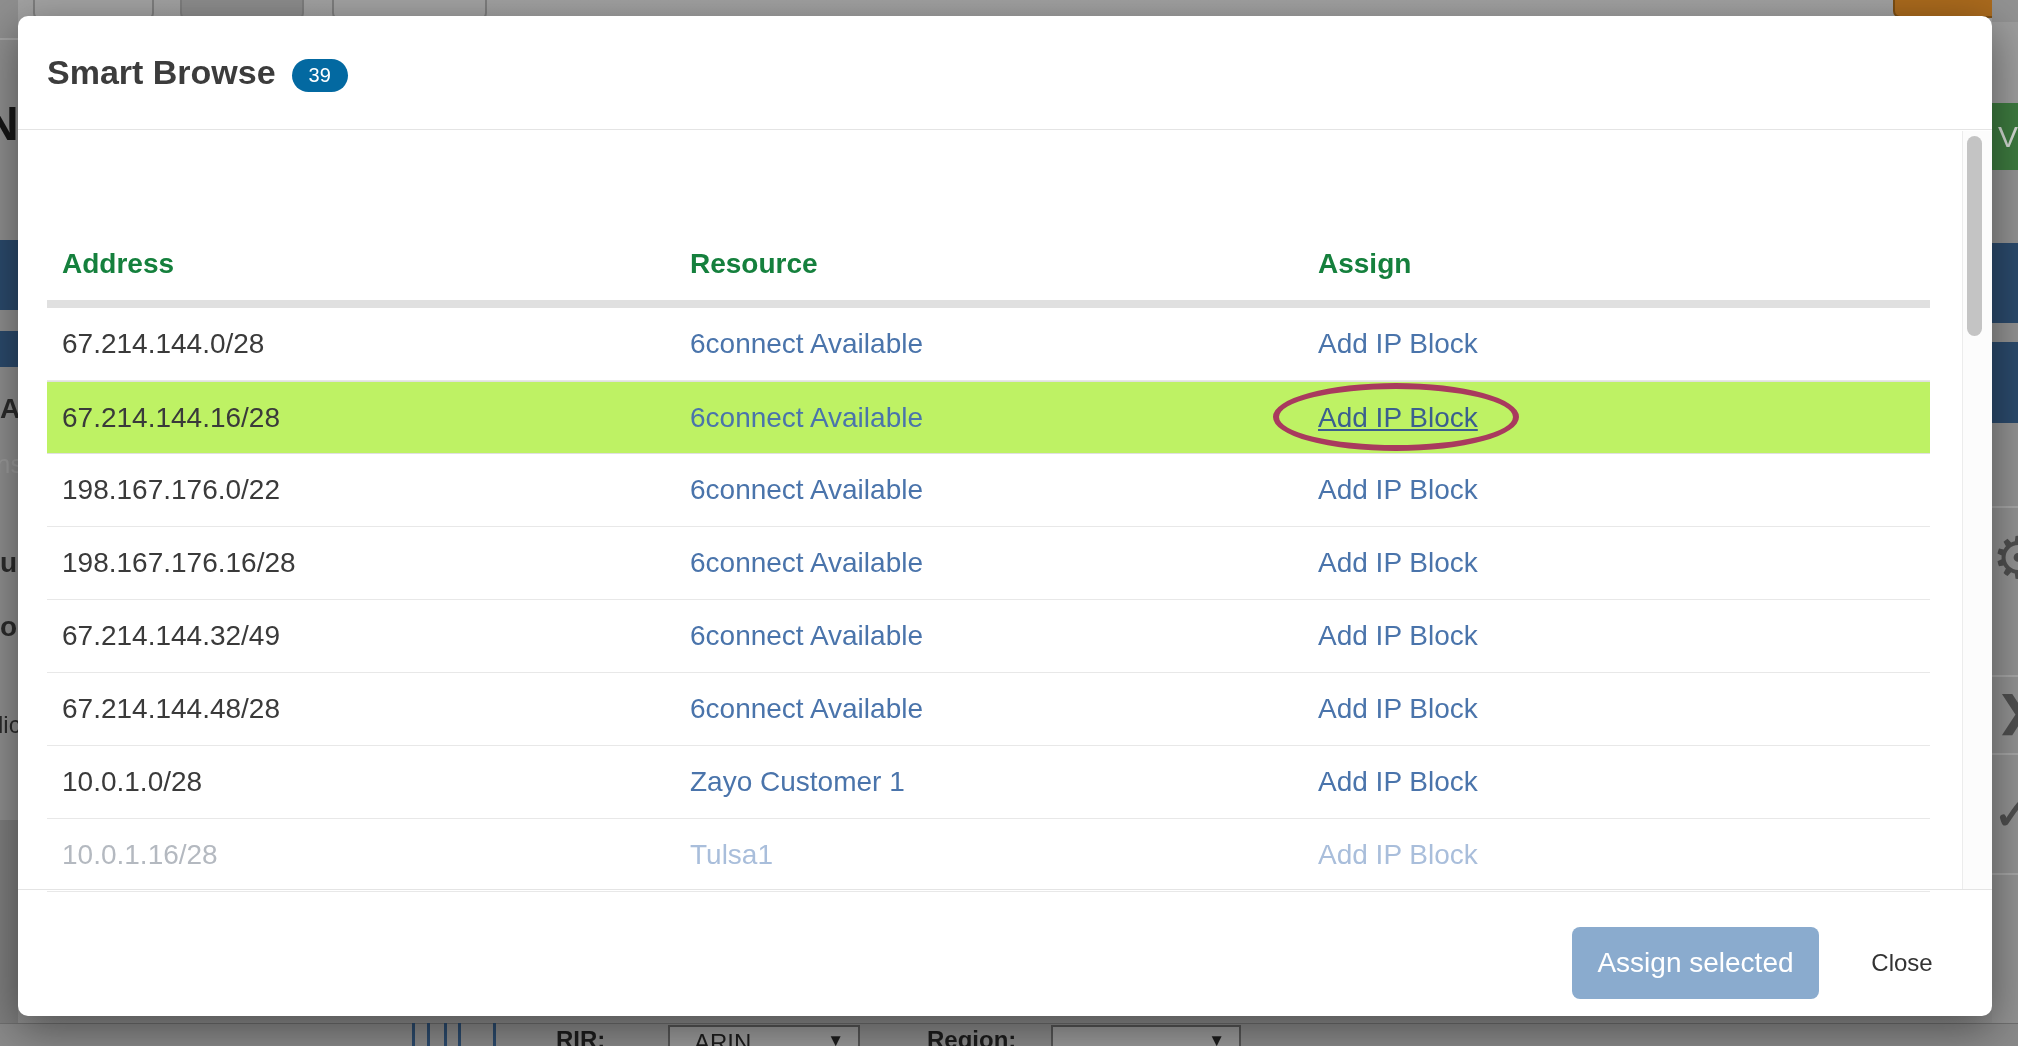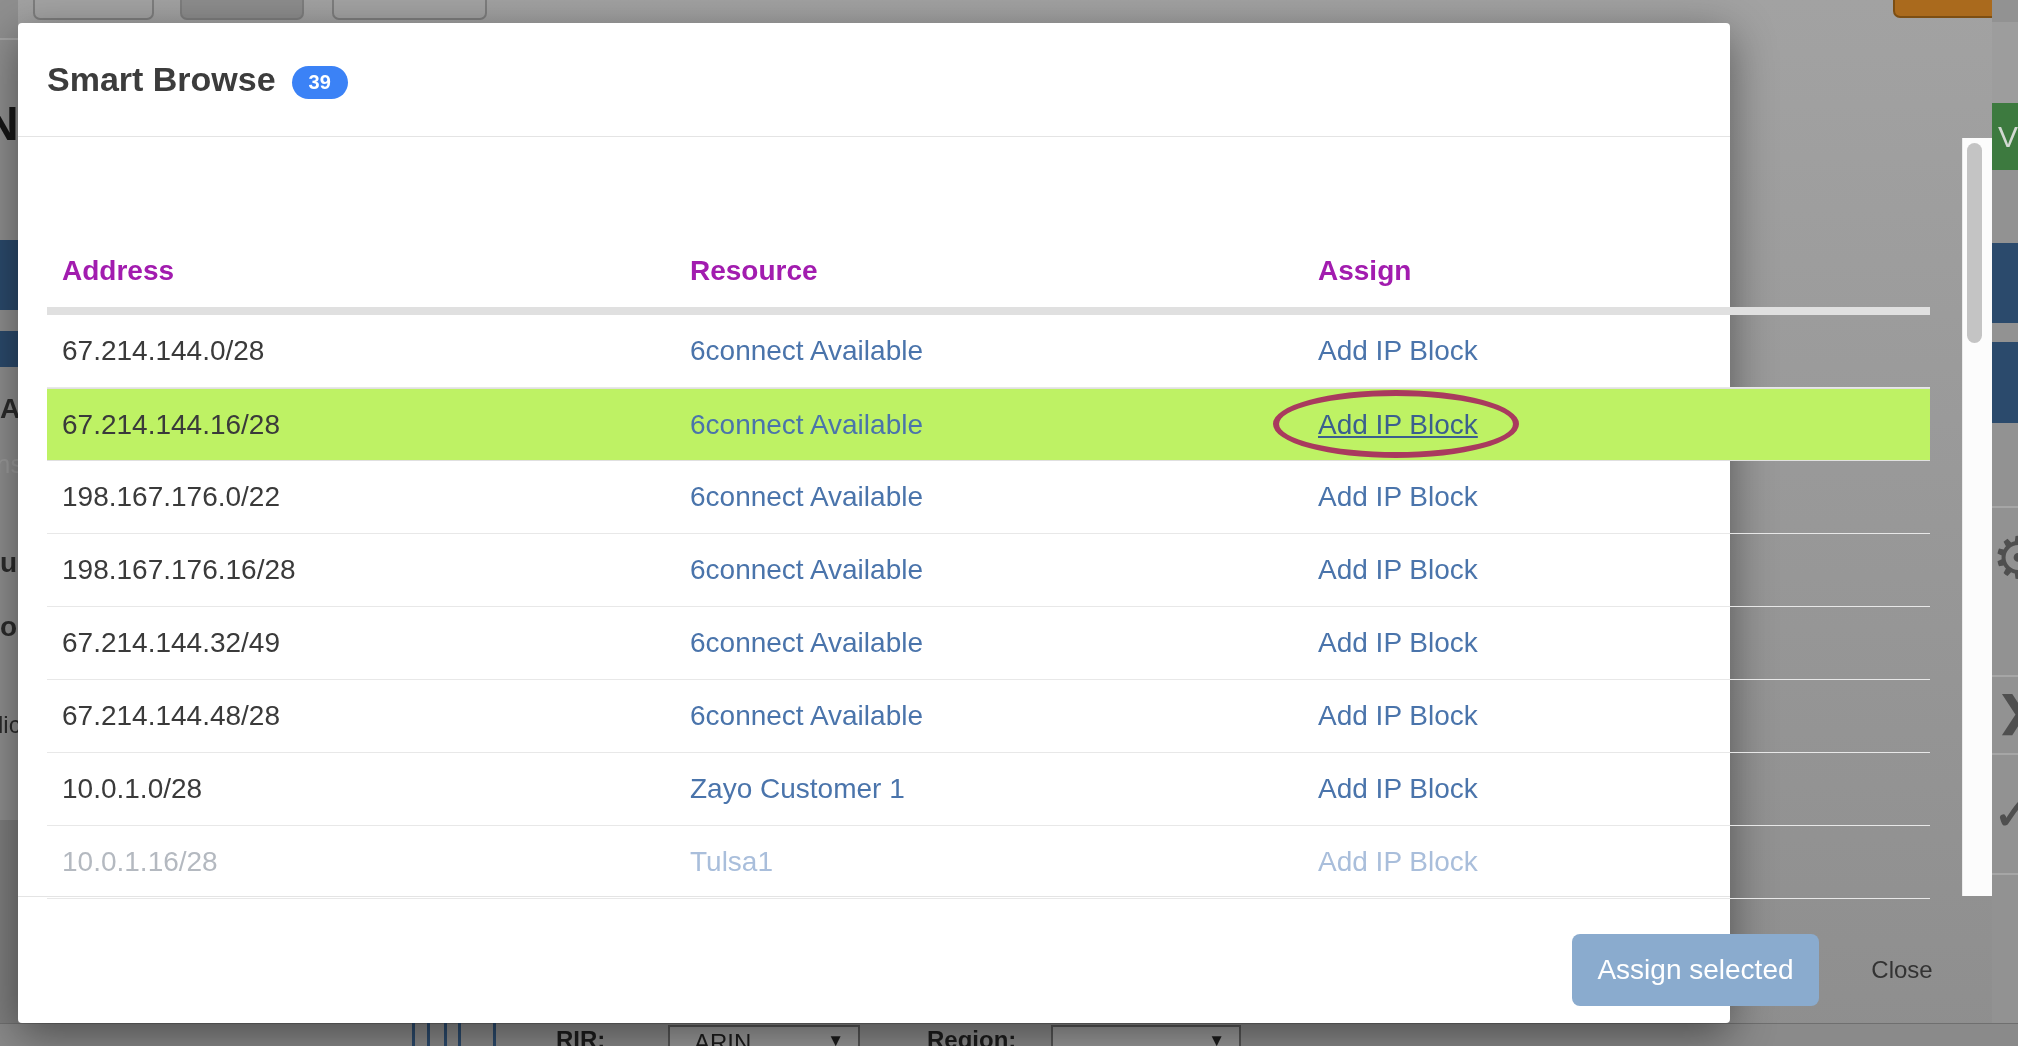--- a/index.html
+++ b/index.html
@@ -21,30 +21,30 @@
              font-size:30px;line-height:67px;padding-left:6px;box-sizing:border-box;}
   .side-icon{position:absolute;color:#4f4f4f;}
   .bottom-bar{left:0;top:1023px;width:2018px;height:23px;background:#8a8a8a;border-top:1px solid #6f6f6f;}
   .vline{position:absolute;top:1023px;width:3px;height:23px;background:#2b4a6c;}
   .bb-label{position:absolute;top:1026px;font-size:24px;font-weight:bold;color:#1c1c1c;}
   .bb-select{position:absolute;top:1025px;height:34px;background:#9a9a9a;border:2px solid #565656;
              box-sizing:border-box;font-size:24px;color:#1c1c1c;}
   .bb-select .val{position:absolute;left:24px;top:2px;}
   .bb-select .arr{position:absolute;right:14px;top:4px;font-size:17px;color:#1c1c1c;}
   
-  .modal{position:absolute;left:18px;top:23px;width:1712px;height:1000px;background:#ffffff;
-         border-radius:4px;box-shadow:0 12px 45px rgba(0,0,0,0.45);z-index:10;}
+  .modal{position:absolute;left:18px;top:16px;width:1974px;height:1000px;background:#ffffff;
+         border-radius:10px;box-shadow:0 12px 45px rgba(0,0,0,0.45);z-index:10;}
   .m-header{position:absolute;left:0;top:0;width:100%;height:114px;border-bottom:1px solid #e4e4e4;
             display:flex;align-items:center;box-sizing:border-box;padding-left:29px;}
   .m-title{font-size:34px;font-weight:bold;color:#3c3c3c;}
-  .m-badge{margin-left:16px;margin-top:5px;min-width:56px;height:33px;border-radius:17px;background:#3b82f6;
-           color:#fff;font-size:20px;font-weight:bold;display:flex;align-items:center;justify-content:center;
+  .m-badge{margin-left:16px;margin-top:5px;min-width:56px;height:33px;border-radius:17px;background:#0369a1;
+           color:#fff;font-size:20px;font-weight:normal;display:flex;align-items:center;justify-content:center;
            box-sizing:border-box;padding:12px 10px;}
   .m-hint{position:absolute;left:29px;top:157px;font-size:26px;color:#333;}
-  .th{position:absolute;top:232px;font-size:28px;font-weight:bold;color:#a21caf;}
+  .th{position:absolute;top:232px;font-size:28px;font-weight:bold;color:#15803d;}
   .th1{left:44px;} .th2{left:672px;} .th3{left:1300px;}
   .thickbar{position:absolute;left:29px;top:284px;width:1883px;height:8px;background:#e0e0e0;}
   .tbody{position:absolute;left:29px;top:292px;width:1883px;}
   .row{position:relative;height:73px;border-bottom:1px solid #e8e8e8;box-sizing:border-box;}
   .row.hl{background:#bef264;border-top:1px solid #e0e0e0;border-bottom:1px solid #e0e0e0;}
   .cell{position:absolute;top:20px;font-size:28px;white-space:nowrap;text-align:right;}
   .c-addr{left:15px;color:#3a3a3a;}
   .c-res{left:643px;color:#4a74ab;text-decoration:none;}
   .c-opt{left:1271px;color:#4a74ab;text-decoration:none;}
   .c-opt.circled{color:#3b5f8e;text-decoration:underline;}

